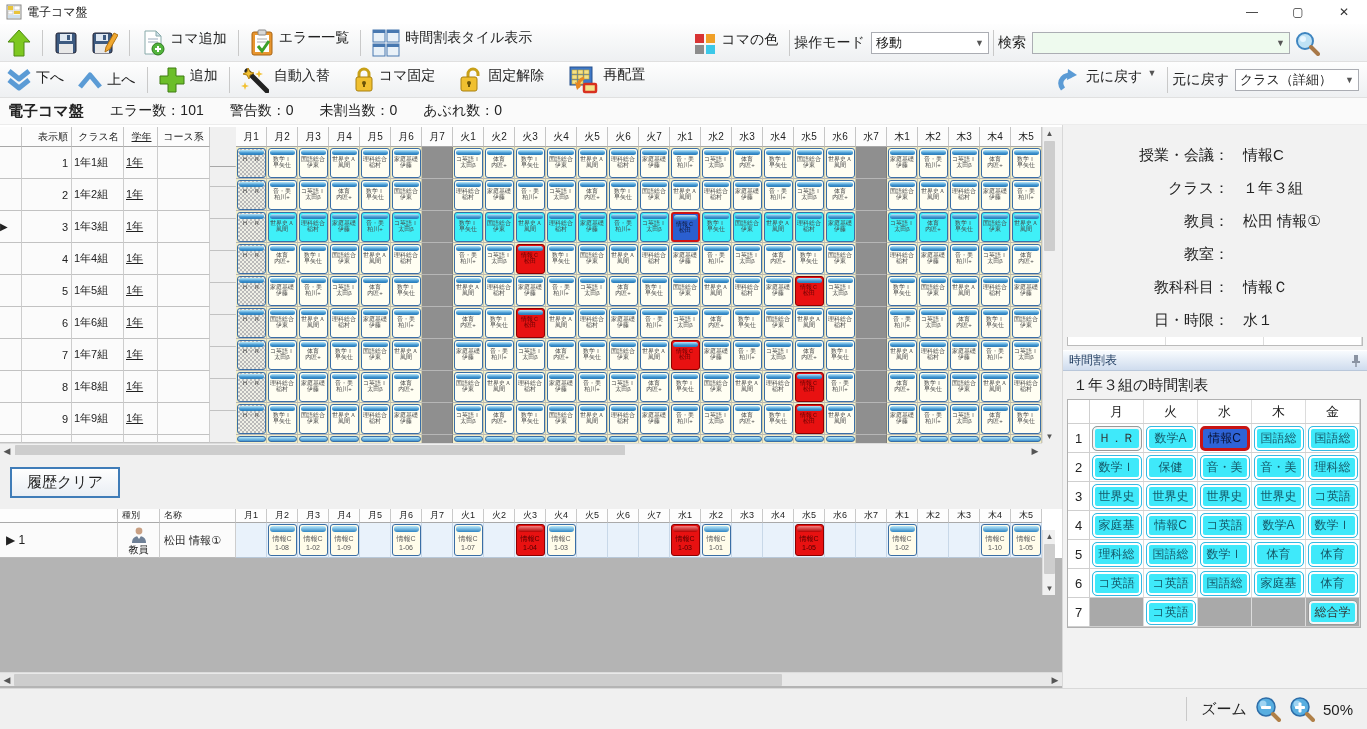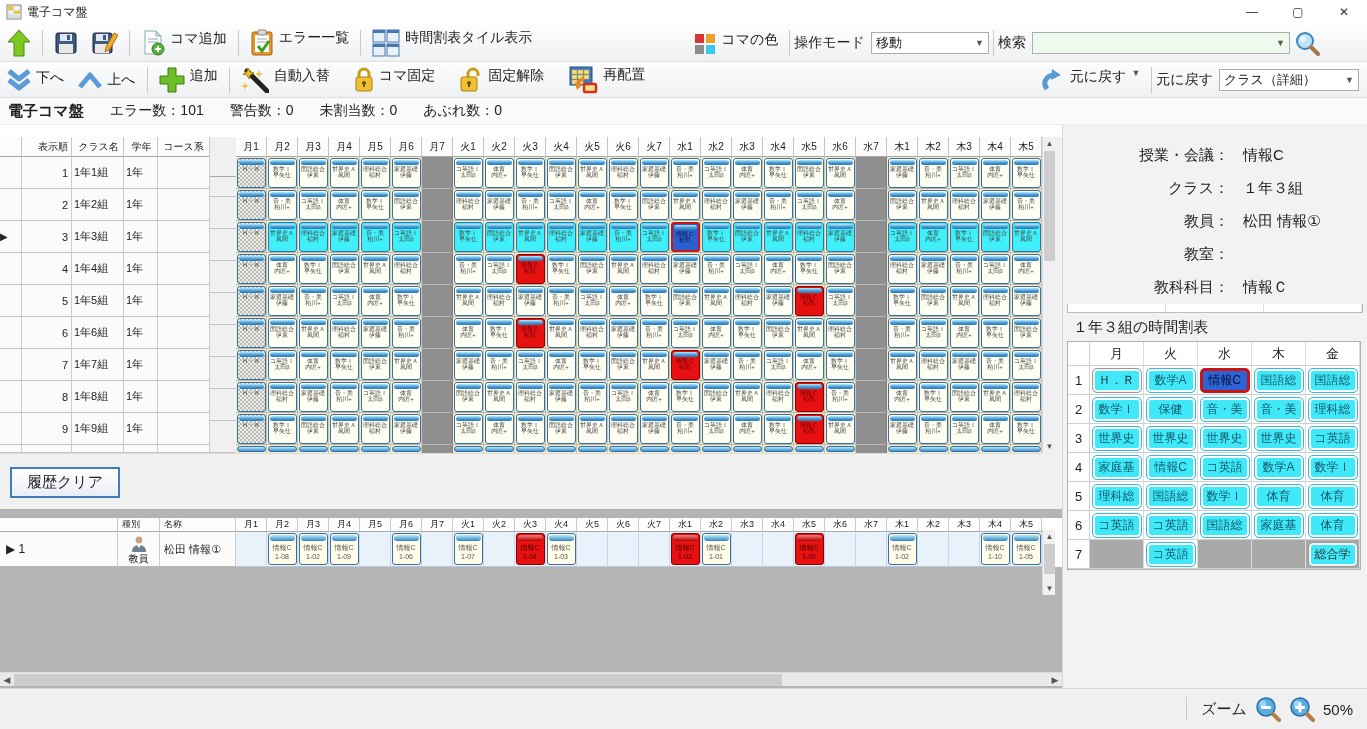--- a/index.html
+++ b/index.html
@@ -21,27 +21,27 @@
   .sep{width:1px;height:26px;background:#c9c9c9;margin:0 4px;}
   .combo{height:22px;background:#fff;border:1px solid #abadb3;display:flex;align-items:center;justify-content:space-between;padding:0 4px;font-size:13px;}
   .combo .car{font-size:9px;color:#555;margin-left:6px;}
   .srchbox{height:22px;background:#eefaee;border:1px solid #abadb3;display:flex;align-items:center;justify-content:flex-end;padding:0 4px;}
   .srchbox input{border:0;background:transparent;outline:none;width:230px;height:18px;font-size:13px;}
   .lbl{font-size:14px;white-space:nowrap;}
   .statusstrip{position:absolute;left:0;top:98px;width:1367px;height:27px;background:#fafafa;display:flex;align-items:center;gap:26px;padding-left:8px;font-size:14px;border-bottom:1px solid #ececec;}
   .statusstrip .app{font-weight:bold;font-size:15px;}
 
   
-  .gridarea{position:absolute;left:0;top:137px;width:1062px;height:330px;background:#f0f0f0;}
+  .gridarea{position:absolute;left:0;top:127px;width:1062px;height:330px;background:#f0f0f0;}
   .grow{display:flex;height:32px;}
   .ghead{display:flex;height:20px;}
   .hc{background:#fcfcfc;border-right:1px solid #c6c6c6;border-bottom:1px solid #a8a8a8;font-size:10px;display:flex;align-items:center;justify-content:center;white-space:nowrap;overflow:hidden;}
   .fc{background:#fbfbfb;border-right:1px solid #cdcdcd;border-bottom:1px solid #c2c2c2;font-size:11px;display:flex;align-items:center;overflow:hidden;white-space:nowrap;}
   .w-sel{width:22px;}.w-ord{width:50px;justify-content:flex-end;padding-right:3px;}
-  .w-nam{width:52px;padding-left:2px;}.w-grd{width:34px;padding-left:2px;}
+  .w-nam{width:52px;padding-left:2px;}.w-grd{width:34px;padding-left:2px;text-decoration:underline;}
   .w-crs{width:52px;}.w-tot{width:26px;justify-content:flex-end;padding-right:3px;margin-top:39px;}
   .dc{width:31px;background:#f2eec9;border-right:1px solid #cbc8ae;border-bottom:1px solid #b6b6b6;display:flex;align-items:center;justify-content:center;}
   .dc.gcol{background:#8f8f8f;border-right:1px solid #7d7d7d;}
   .tile{width:29px;height:30px;background:#fffef2;border:1px solid #3a6ea5;border-radius:3px;overflow:hidden;}
   .tile .bar{height:5px;margin:1px 1px 0;border-radius:3px;background:linear-gradient(#b9e9fb,#3e93cf 60%,#2b7cb8);}
   .tile .txt{font-size:6px;line-height:1.15;text-align:center;color:#444;overflow:hidden;height:22px;padding-top:1px;word-break:break-all;}
   .tile.cyan{background:#3ff0f8;}
   .tile.red{background:#e81111;border-color:#8c0000;}
   .tile.red .txt{color:#5d0000;}
   .tile.selx{background:#2b5fd0;border:2px solid #cf1212;}
@@ -84,21 +84,21 @@
   .mtile{width:50px;height:25px;border-radius:5px;background:#3fe9fa;border:1px solid #35b9e2;box-shadow:inset 0 0 0 2px #fff;display:flex;align-items:center;justify-content:center;font-size:12px;color:#155a6a;overflow:hidden;white-space:nowrap;}
   .mtile.hr{color:#333;border-color:#999;box-shadow:inset 0 0 0 2px #f5f5f5;}
   .mtile.sel{background:#2e63d6;border:3px solid #c81414;box-shadow:none;color:#09102e;}
 
   
   .bottompanel{position:absolute;left:0;top:455px;width:1062px;height:233px;background:#b4b4b4;}
   .bp-head{height:21px;background:linear-gradient(#f8fbfe,#cfdcee);border-bottom:1px solid #b9c7da;display:flex;align-items:center;justify-content:space-between;padding:0 8px;font-size:12.5px;color:#16324f;}
   .bp-body{height:54px;background:#f0f0f0;display:flex;align-items:center;padding-left:10px;}
   .clrbtn{width:110px;height:31px;background:linear-gradient(#fefefe,#e9eef4);border:2px solid #3f7cb8;display:flex;align-items:center;justify-content:center;font-size:15px;}
   .htable{background:#fff;}
-  .hhead{display:flex;height:14px;margin-top:9px;}
+  .hhead{display:flex;height:14px;}
   .hhc{background:#fdfdfd;border-right:1px solid #c9c9c9;border-bottom:1px solid #aaa;font-size:9px;display:flex;align-items:center;justify-content:center;overflow:hidden;white-space:nowrap;}
   .hrow{display:flex;height:35px;background:#fff;}
   .hfc{border-right:1px solid #cdcdcd;border-bottom:1px solid #bbb;font-size:11px;display:flex;align-items:center;background:#fbfbfb;overflow:hidden;}
   .hdc{width:31px;background:#e9f2fb;border-right:1px solid #c8d8e8;border-bottom:1px solid #b8c8d8;display:flex;align-items:center;justify-content:center;}
   .htile{width:29px;height:32px;background:#fffcea;border:1px solid #3a6ea5;border-radius:3px;overflow:hidden;}
   .htile .bar{height:6px;margin:1px 1px 0;border-radius:3px;background:linear-gradient(#b9e9fb,#2f86c4);}
   .htile .txt{font-size:7px;line-height:1.3;text-align:center;color:#555;padding-top:2px;}
   .htile.red{background:#e81111;border-color:#8c0000;}
   .htile.red .bar{background:linear-gradient(#f08080,#b40000);}
   .htile.red .txt{color:#4d0000;}
@@ -301,21 +301,21 @@
     <div class="tbtn">
       <svg width="24" height="24" viewBox="0 0 24 24">
           <path d="M6 21c-6-8 2-16 9-13" fill="none" stroke="#5b9bd5" stroke-width="5"></path>
           <polygon points="11,1 20,7 10,12" fill="#5b9bd5"></polygon>
         </svg>
       <span>元に戻す</span>
       <span class="car" style="font-size:9px;color:#555;">▼</span>
     </div>
     <div class="sep"></div>
     <span class="lbl">元に戻す</span>
-    <div class="combo" style="width:140px;margin:0 8px 0 6px;">
+    <div class="combo" style="width:124px;margin:0 8px 0 6px;">
       <span>クラス（詳細）</span>
         <span class="car">▼</span>
     </div>
   </div>
 
   <div class="statusstrip">
     <span class="app">電子コマ盤</span>
     <span>エラー数：101</span>
     <span>警告数：0</span>
     <span>未割当数：0</span>
@@ -2494,26 +2494,38 @@
           <div class="dval">松田 情報①</div>
         </div>
         <div class="dfrow">
           <div class="dlab">教室：</div>
           <div class="dval"></div>
         </div>
         <div class="dfrow">
           <div class="dlab">教科科目：</div>
           <div class="dval">情報Ｃ</div>
         </div>
+        <div class="dfrow">
+          <div class="dlab">日・時限：</div>
+          <div class="dval">水１</div>
+        </div>
       </div>
     <div class="etabs-underrow">
         <div></div>
         <div></div>
         <div></div>
       </div>
+    <div class="phead" style="margin-top:4px;">
+      <span>時間割表</span>
+      <svg class="pin" viewBox="0 0 11 13">
+          <rect x="4" y="1" width="4" height="6" fill="#8a93a2"></rect>
+          <rect x="2" y="7" width="8" height="2" fill="#8a93a2"></rect>
+          <line x1="6" y1="9" x2="6" y2="13" stroke="#8a93a2" stroke-width="1.5"></line>
+        </svg>
+    </div>
     <div class="ttsub">１年３組の時間割表</div>
     <div class="minitt" id="minitt">
         <div class="mtrow hdr">
           <div class="mtnum"></div>
           <div class="mtc">月</div>
           <div class="mtc">火</div>
           <div class="mtc">水</div>
           <div class="mtc">木</div>
           <div class="mtc">金</div>
         </div>

